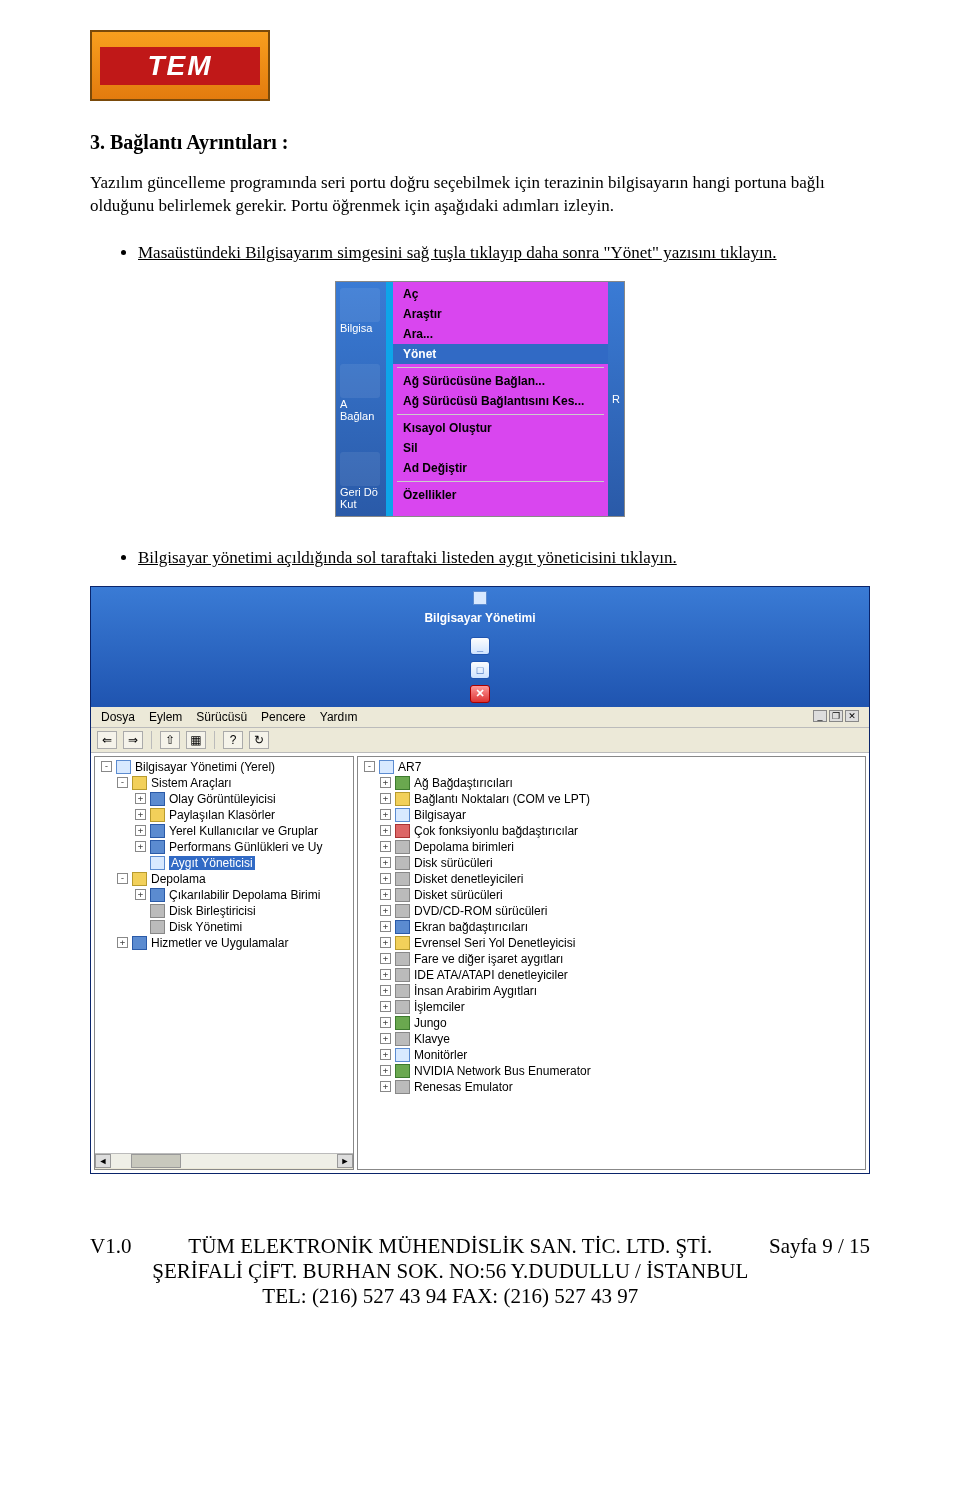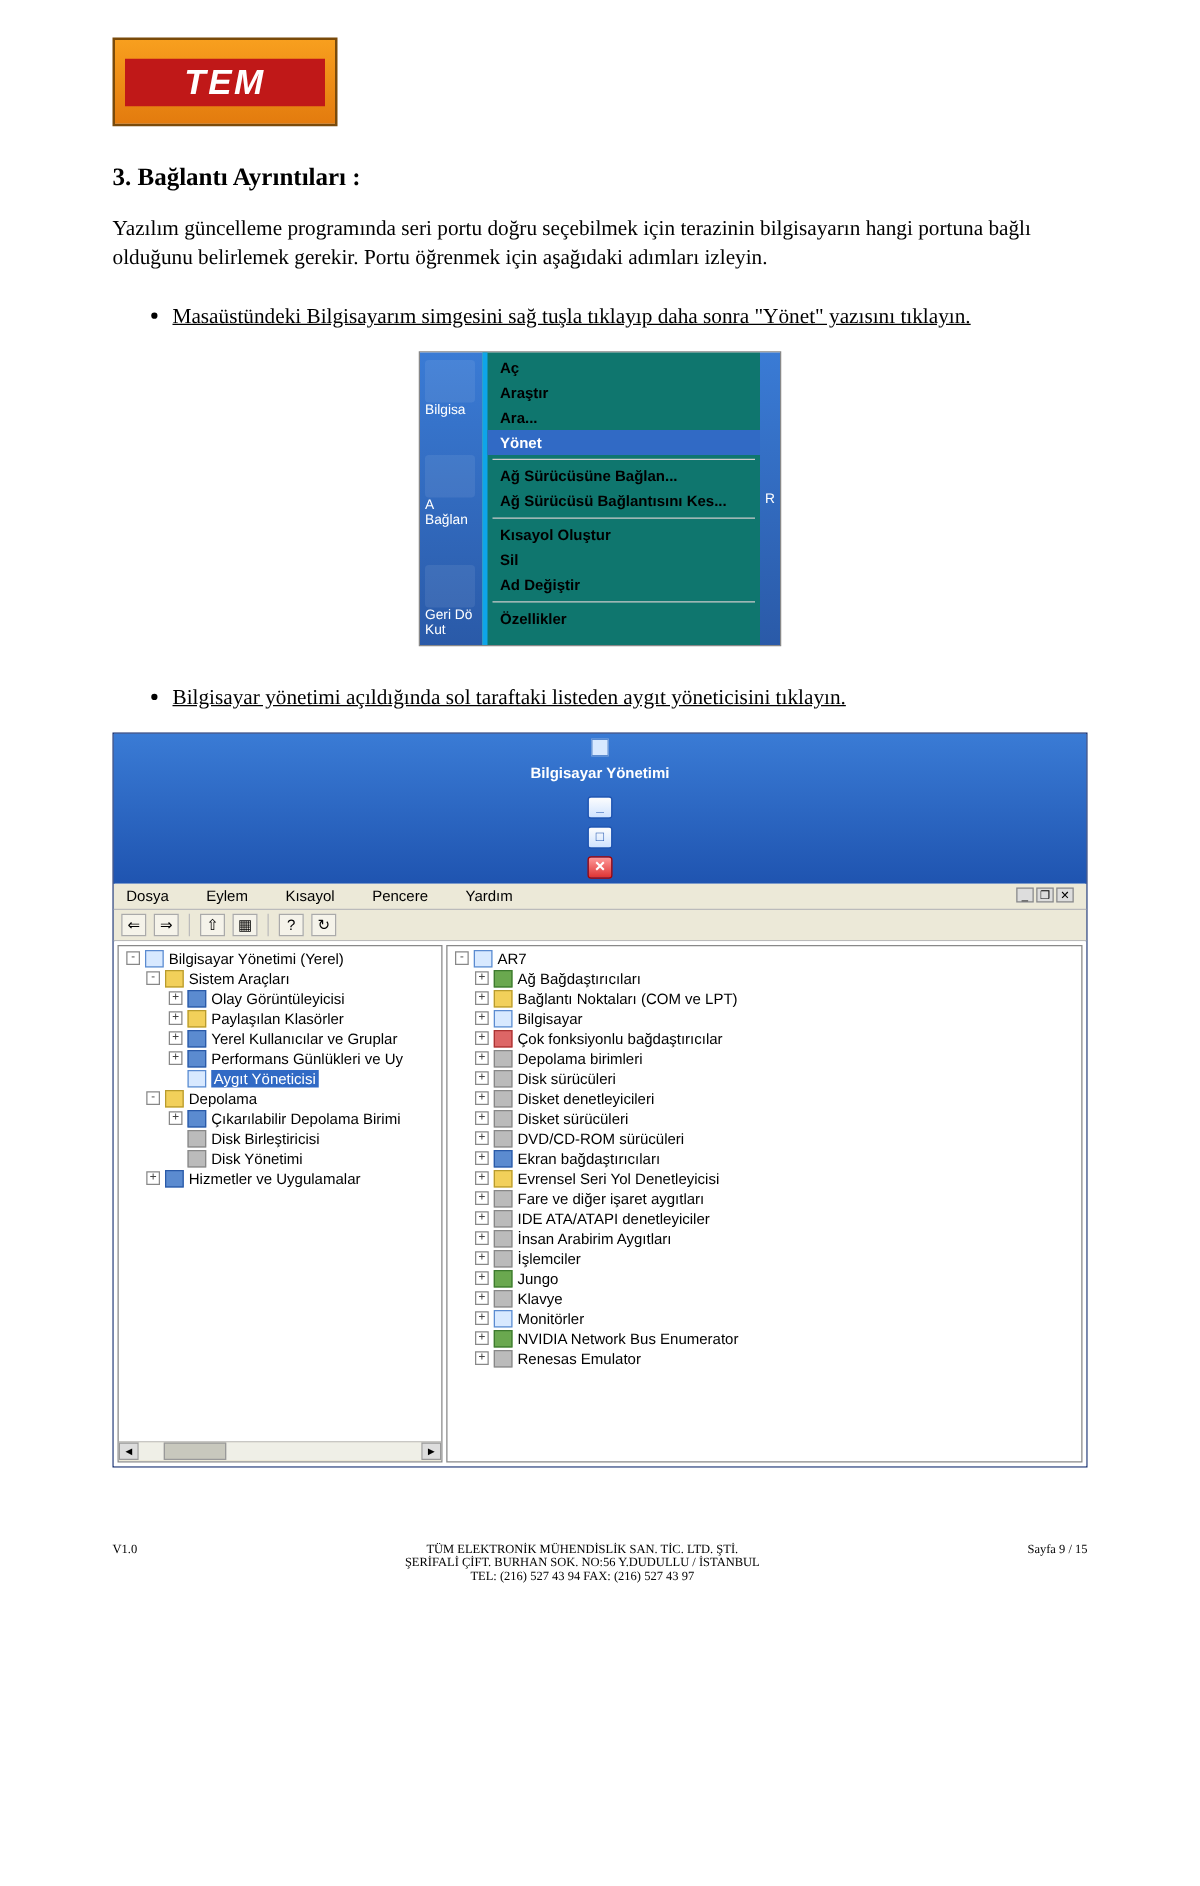--- a/index.html
+++ b/index.html
@@ -79,22 +79,22 @@
     gap: 30px;
   }
   .ctx-left .blk {
     width: 40px;
     height: 34px;
     background: rgba(255,255,255,0.08);
     border-radius: 3px;
   }
   .ctx-menu {
     flex: 1;
-    background: #0f766e;
-    border-left: 4px solid #0ea5e9;
+    background: #d946ef;
+    border-left: 7px solid #0ea5e9;
     padding: 2px 0;
   }
   .ctx-item {
     padding: 3px 10px;
     font-weight: bold;
     white-space: nowrap;
   }
   .ctx-item.sel {
     background: #316ac5;
     color: #fff;
@@ -137,21 +137,21 @@
     color: #1f54b0;
   }
   .winbtn.close {
     background: linear-gradient(#f99,#d33);
     color: #fff;
     border-color: #a00;
   }
   .mmc-menubar {
     background: #ece9d8;
     display: flex;
-    gap: 30px;
+    gap: 14px;
     padding: 3px 10px;
     border-bottom: 1px solid #bbb;
     justify-content: flex-start;
   }
   .mmc-menubar .mi { }
   .mmc-menubar .rbtns { margin-left: auto; display:flex; gap:2px; }
   .mmc-menubar .rbtns .sqr {
     width: 14px; height: 12px; border:1px solid #888; background:#ddd;
     display:inline-flex; align-items:center; justify-content:center; font-size:9px;
   }
@@ -245,21 +245,21 @@
   .left-scroll .sb {
     width:16px; height:14px; border:1px solid #999; background:#ddd;
     display:inline-flex; align-items:center; justify-content:center; font-size:9px;
   }
   .left-scroll .track { flex:1; background:#efefe7; height:14px; position:relative;}
   .left-scroll .thumb { position:absolute; left:20px; width:50px; top:0; bottom:0; background:#c8c8bd; border:1px solid #999;}
 
   .page-footer {
     display: flex;
     justify-content: center;
-    font-size: 10px;
+    font-size: 21px;
     padding: 0 90px 20px 90px;
   }
   .page-footer .center {
     text-align: center;
     flex: 1;
   }
 </style>
 </head>
 <body>
 
@@ -325,21 +325,21 @@
       <span class="icn comp" style="width:14px;height:14px;"></span>
       <span>Bilgisayar Yönetimi</span>
       <span class="spacer"></span>
       <span class="winbtn">_</span>
       <span class="winbtn">□</span>
       <span class="winbtn close">✕</span>
     </div>
     <div class="mmc-menubar">
       <span class="mi">Dosya</span>
       <span class="mi">Eylem</span>
-      <span class="mi">Kısayol</span>
+      <span class="mi">Sürücüsü</span>
       <span class="mi">Pencere</span>
       <span class="mi">Yardım</span>
       <span class="rbtns">
         <span class="sqr">_</span>
         <span class="sqr">❐</span>
         <span class="sqr">✕</span>
       </span>
     </div>
     <div class="mmc-toolbar">
       <span class="tb-btn">⇐</span>

